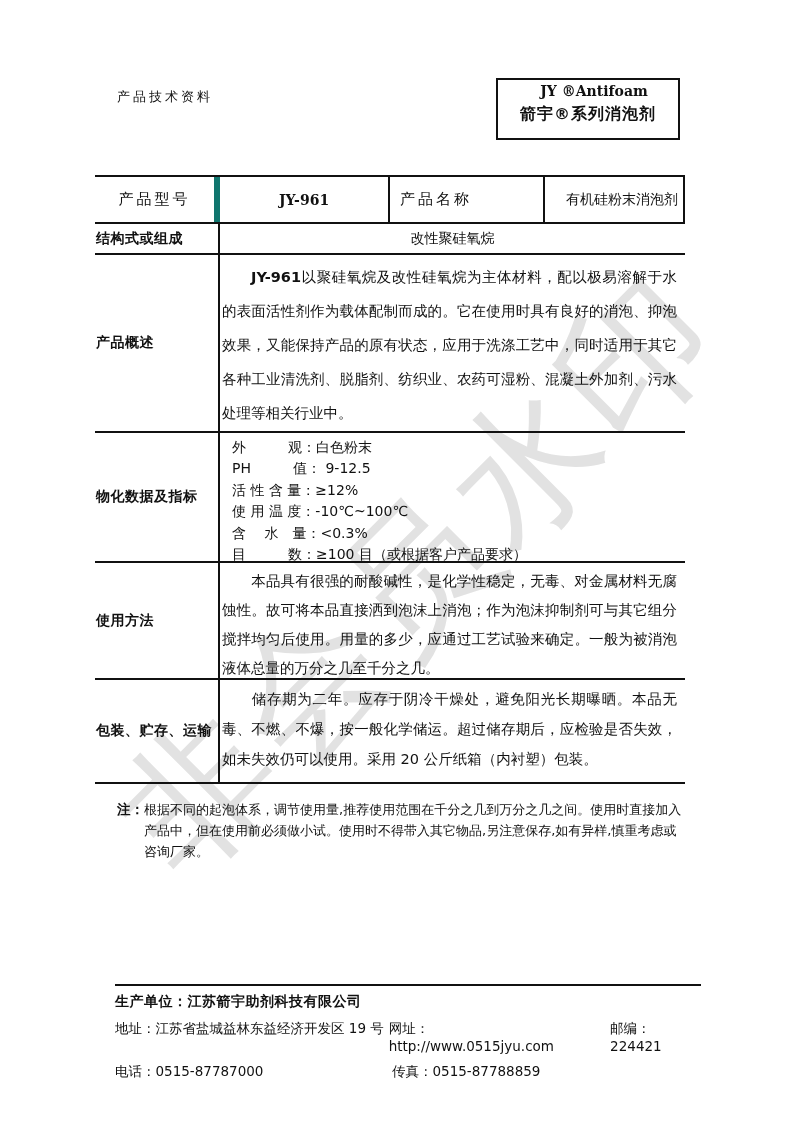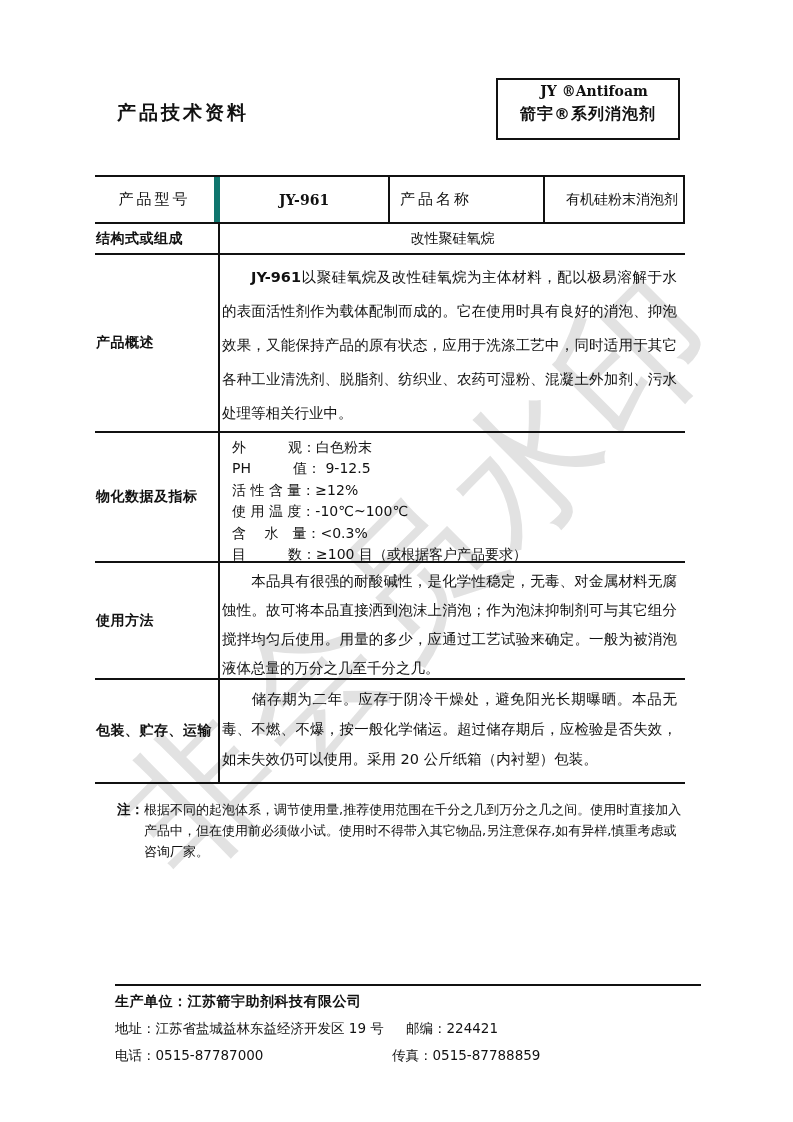--- a/index.html
+++ b/index.html
@@ -10,21 +10,21 @@
   }
   .layer{position:absolute;inset:0;z-index:1;}
   
   .watermark{
     position:absolute;left:420px;top:575px;z-index:0;
     transform:translate(-50%,-50%) rotate(-45deg);
     font-size:148px;letter-spacing:6px;white-space:nowrap;
     font-weight:400;user-select:none;
   }
   
-  .page-title{position:absolute;left:117px;top:100px;font-size:19px;font-weight:bold;letter-spacing:3px;}
+  .page-title{position:absolute;left:117px;top:88px;font-size:13px;font-weight:normal;letter-spacing:3px;}
   .brand-box{position:absolute;left:496px;top:78px;width:180px;height:58px;border:2px solid #111;text-align:center;background:transparent;}
   .brand-en{font-family:"DejaVu Serif","Liberation Serif",serif;font-size:14px;font-weight:600;margin-top:3px;padding-left:12px;}
   .brand-cn{font-size:16px;font-weight:bold;margin-top:5px;letter-spacing:1px;}
   
   .doc-table{position:absolute;left:95px;top:175px;width:590px;border-top:2px solid #111;}
   .t-row{display:flex;border-bottom:2px solid #111;box-sizing:border-box;align-items:stretch;}
   .cell{box-sizing:border-box;}
   .r1{height:47px;}
   .r1 .cell{display:flex;align-items:center;}
   .c1{width:125px;border-right:6px solid #0f766e;justify-content:center;font-size:15px;letter-spacing:3px;}
@@ -124,20 +124,21 @@
   <div class="note">
     <b>注：</b>
     <span>根据不同的起泡体系，调节使用量,推荐使用范围在千分之几到万分之几之间。使用时直接加入产品中，但在使用前必须做小试。使用时不得带入其它物品,另注意保存,如有异样,慎重考虑或咨询厂家。</span>
   </div>
 
   <div class="footer">
     <div class="f-producer">生产单位：江苏箭宇助剂科技有限公司</div>
     <div class="f-row">
       <div class="f-col1">地址：江苏省盐城益林东益经济开发区 19 号</div>
       <div class="f-col2">
+        <span>网址： http://www.0515jyu.com</span>
         <span class="f-post">邮编：224421</span>
       </div>
     </div>
     <div class="f-row">
       <div class="f-col1">电话：0515-87787000</div>
       <div class="f-col2">传真：0515-87788859</div>
     </div>
   </div>
 
 </div>

